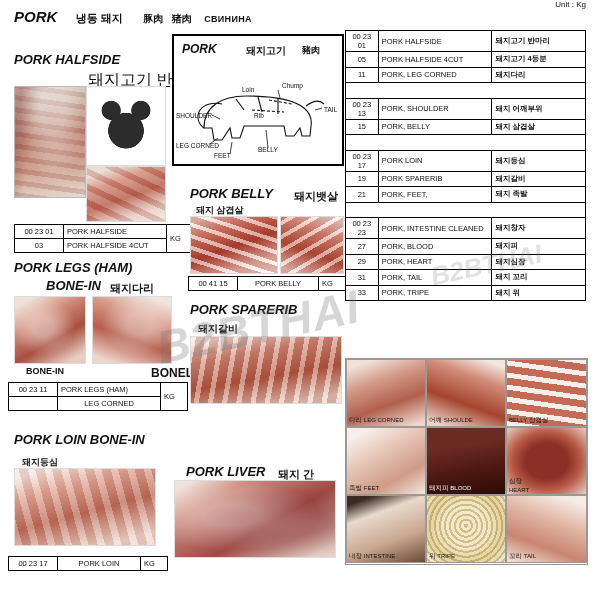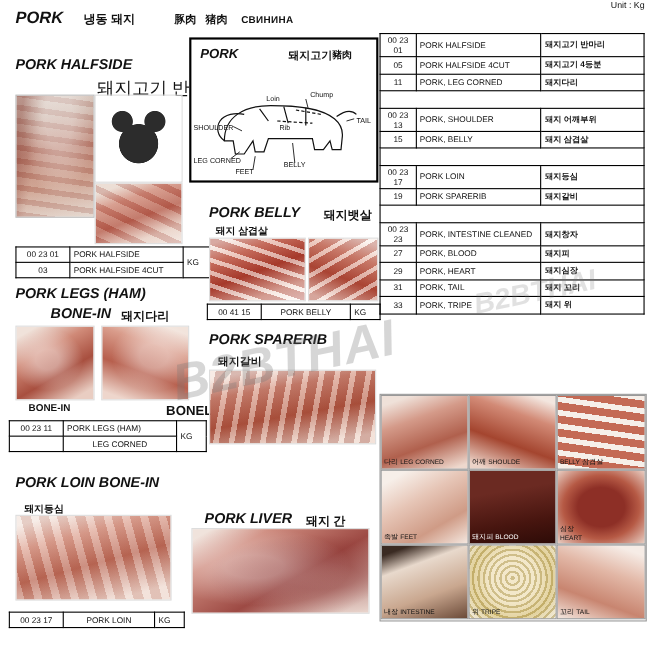--- a/index.html
+++ b/index.html
@@ -13,21 +13,21 @@
   }
   .page{position:relative;width:600px;height:600px;}
 
   
   .abs{position:absolute;}
 
   
   #hdr-row{left:14px;top:8px;width:340px;}
   #hdr-pork{font-size:15px;font-weight:bold;font-style:italic;}
   #hdr-k1{font-size:11px;font-weight:bold;margin-left:14px;}
-  #hdr-k2{font-size:10px;font-weight:bold;margin-left:31px;}
+  #hdr-k2{font-size:10px;font-weight:bold;margin-left:16px;}
   #hdr-k3{font-size:10px;font-weight:bold;margin-left:4px;}
   #hdr-ru{font-size:9px;font-weight:bold;margin-left:8px;letter-spacing:.3px;}
   #unit{right:14px;top:0;font-size:8px;padding-left:36px;}
 
   
   .sec-t{font-style:italic;font-weight:bold;font-size:13px;}
   .sec-k{font-weight:bold;font-size:11px;}
 
   
   table.code{border-collapse:collapse;font-size:7.5px;}
@@ -40,21 +40,21 @@
   #big-table{position:absolute;left:345px;top:30px;width:241px;border-collapse:collapse;font-size:7.5px;}
   #big-table td{border:1px solid #000;padding:1px 3px;height:12.5px;vertical-align:middle;}
   #big-table td.n{width:26px;text-align:center;}
   #big-table td.en{width:108px;}
   #big-table td.kr{width:88px;font-weight:bold;}
   .spacer td{border:none;height:5px;padding:0;}
 
   
   #chart-box{left:172px;top:34px;width:168px;height:128px;border:2px solid #000;background:#fff;}
   #chart-title{position:absolute;left:8px;top:6px;font-style:italic;font-weight:bold;font-size:12px;}
-  #chart-k{position:absolute;left:72px;top:8px;font-weight:bold;font-size:10px;margin-left:16px;}
+  #chart-k{position:absolute;left:72px;top:8px;font-weight:bold;font-size:10px;}
   #chart-k2{position:absolute;left:128px;top:8px;font-weight:bold;font-size:9px;}
 
   
   .ph{position:absolute;background:#c98b7d;overflow:hidden;}
   .ph i{display:block;width:100%;height:100%;}
 
   
   #grid{position:absolute;left:345px;top:358px;width:241px;height:205px;border:1px solid #999;}
   #grid .cell{position:absolute;border:1px solid #999;box-sizing:border-box;}
   #grid .cap{position:absolute;bottom:1px;left:2px;font-size:6.5px;font-weight:bold;}
@@ -306,20 +306,25 @@
       <tr>
           <td class="n">00 23 17</td>
           <td class="en">PORK LOIN</td>
           <td class="kr">돼지등심</td>
         </tr>
       <tr>
           <td class="n">19</td>
           <td class="en">PORK SPARERIB</td>
           <td class="kr">돼지갈비</td>
         </tr>
+      <tr>
+          <td class="n">21</td>
+          <td class="en">PORK, FEET,</td>
+          <td class="kr">돼지 족발</td>
+        </tr>
       <tr class="spacer">
           <td colspan="3"></td>
         </tr>
       <tr>
           <td class="n">00 23 23</td>
           <td class="en">PORK, INTESTINE CLEANED</td>
           <td class="kr">돼지창자</td>
         </tr>
       <tr>
           <td class="n">27</td>

